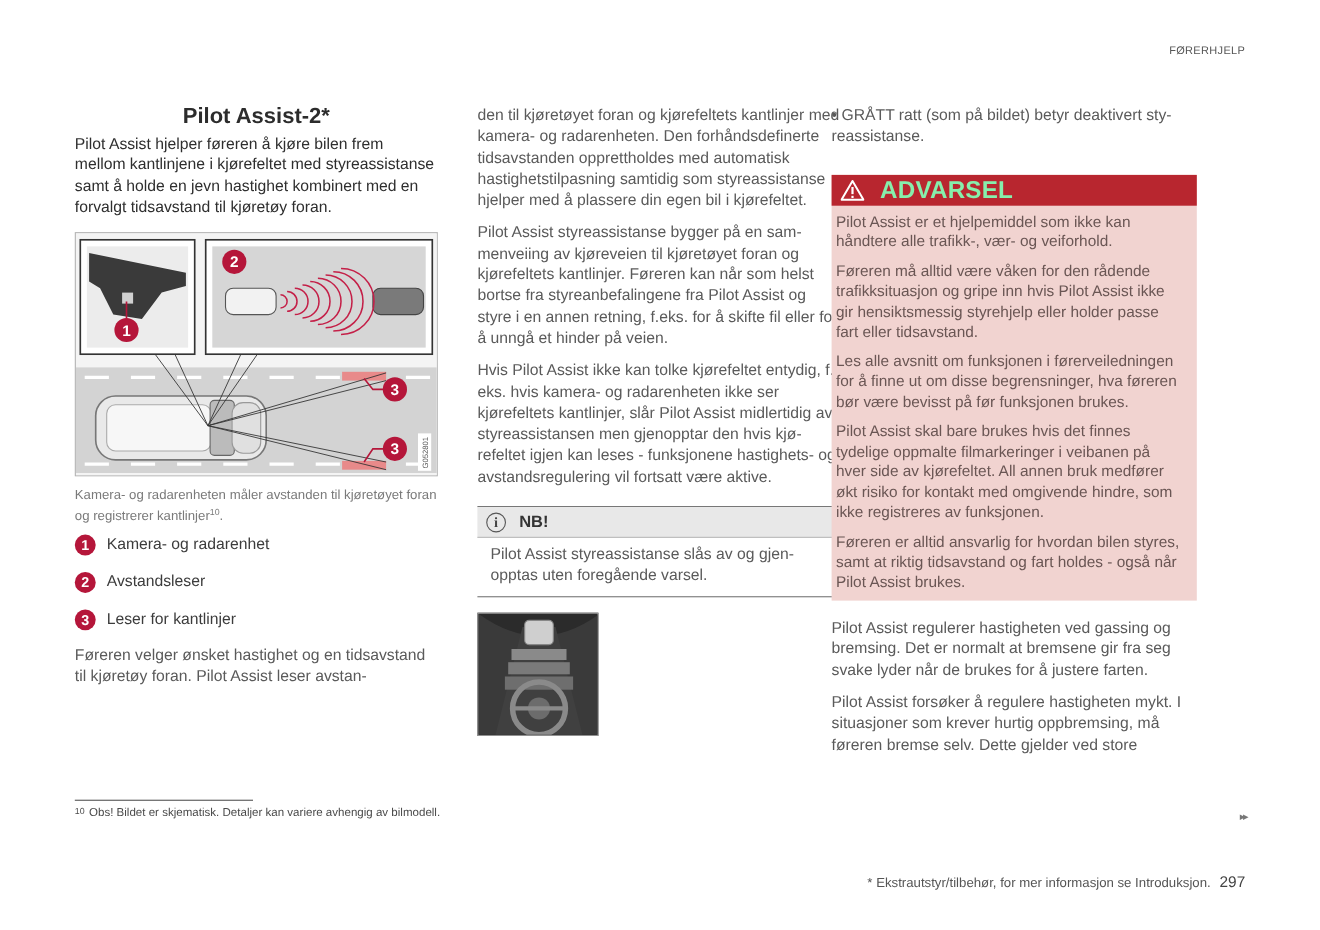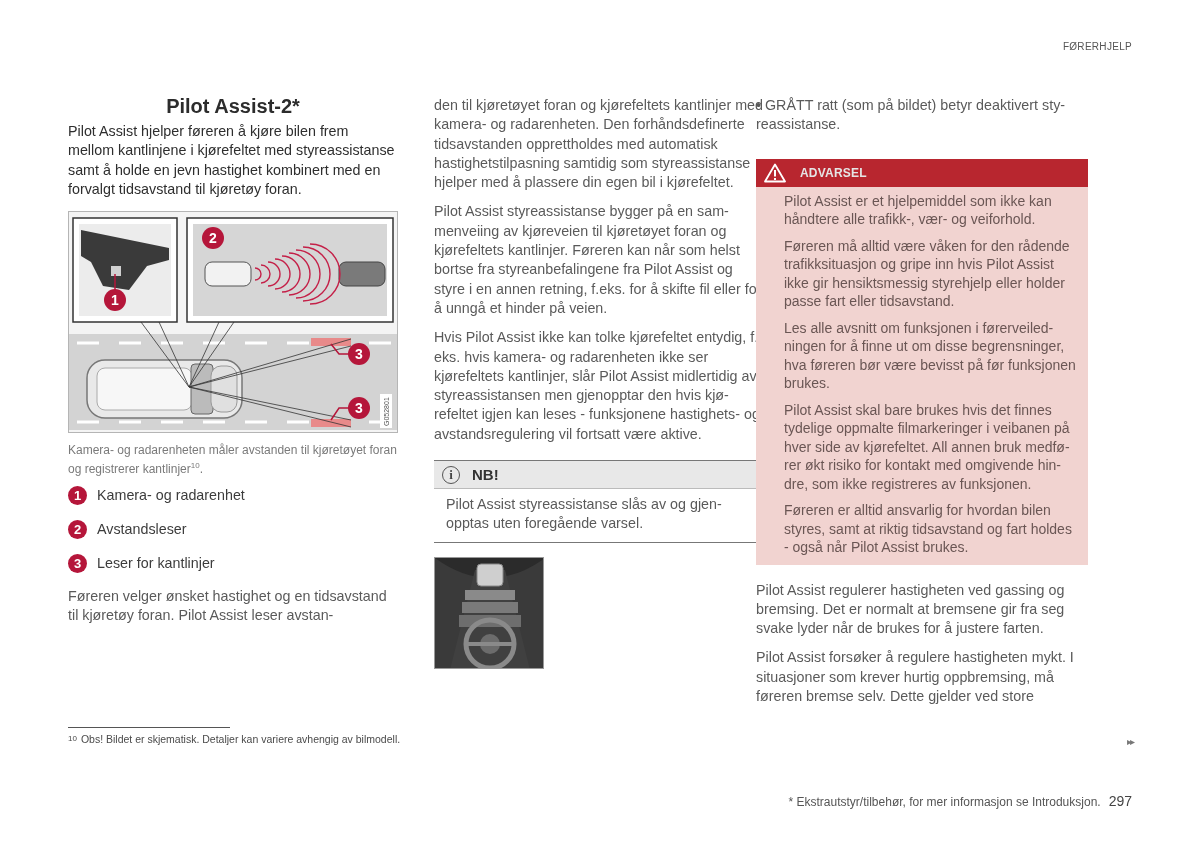--- a/index.html
+++ b/index.html
@@ -31,22 +31,22 @@
     .nb-text { font-size: 14.3px; line-height: 19.3px; color: #5a5a5a; padding: 6px 8px 8px 12px; }
 
     .status-row { display: flex; }
     .wheel-img { width: 110px; height: 112px; background: #2a2a2a; flex-shrink: 0; margin-right: 10px; position: relative; overflow: hidden; border: 1px solid #999; }
     .status-text { font-size: 14.3px; line-height: 19.3px; color: #5a5a5a; }
     .status-text p { margin-bottom: 10px; }
 
     .warn-box { background: #f1d3d0; margin-top: 24px; margin-bottom: 16px; }
     .warn-head { background: #b8262f; height: 28px; display: flex; align-items: center; padding-left: 8px; }
     .warn-icon { width: 22px; height: 20px; margin-right: 14px; }
-    .warn-title { font-size: 12px; font-weight: bold; color: #e5e5e5; letter-spacing: 0.2px; }
-    .warn-body { padding: 5px 12px 8px 28px; }
+    .warn-title { font-size: 22px; font-weight: bold; color: #86efac; letter-spacing: 0.2px; }
+    .warn-body { padding: 5px 12px 8px 4px; }
     .warn-body p { font-size: 14px; line-height: 18.5px; color: #6a5654; margin-bottom: 8px; }
     .warn-body p:last-child { margin-bottom: 0; }
 
     .footnote-rule { position: absolute; left: 68px; top: 727px; width: 162px; border-top: 1px solid #555; }
     .footnote { position: absolute; left: 68px; top: 733px; font-size: 10.5px; color: #4a4a4a; }
     .footnote sup { font-size: 8px; margin-right: 4px; vertical-align: 2px; }
     .continue-icon { position: absolute; right: 67px; top: 736px; font-size: 10px; color: #777; letter-spacing: -2px; }
     .bottom-note { position: absolute; right: 68px; top: 793px; font-size: 12px; color: #555; }
     .bottom-note .page-no { font-size: 14px; margin-left: 8px; color: #444; }
   </style>

